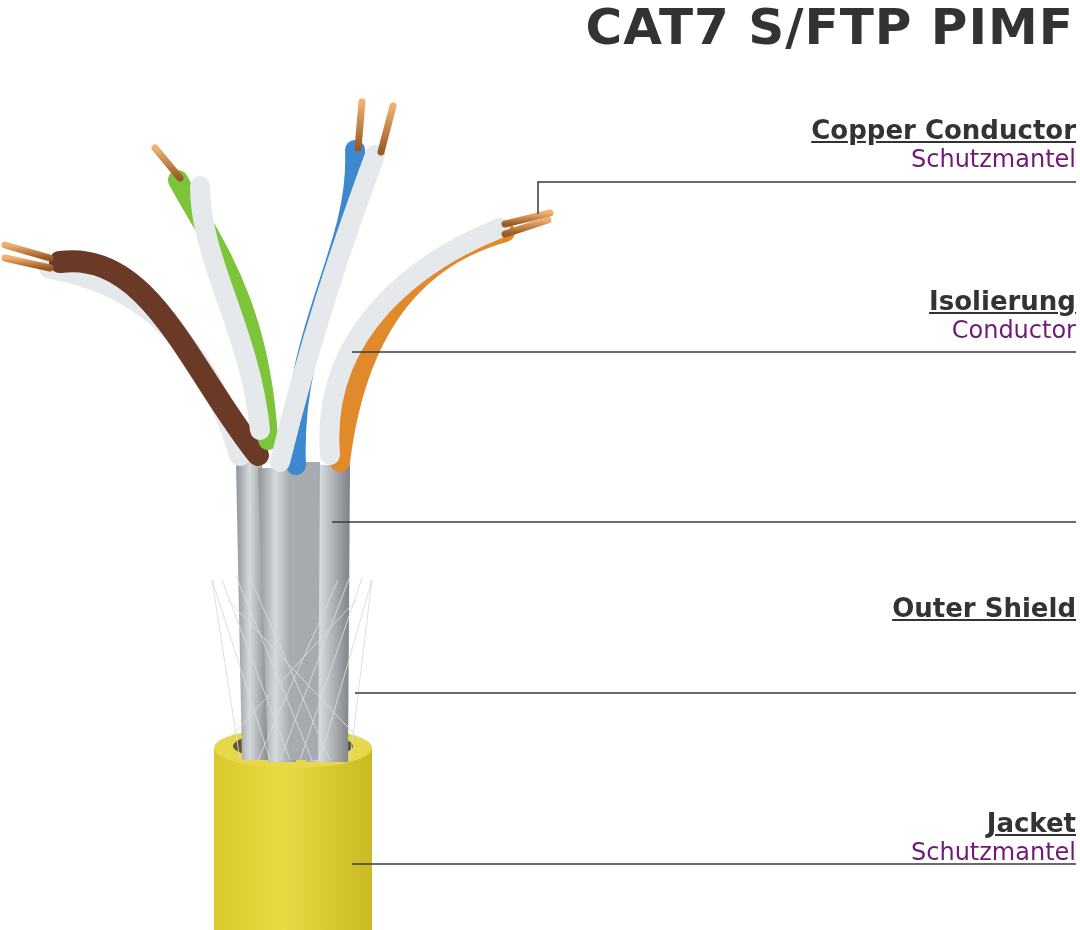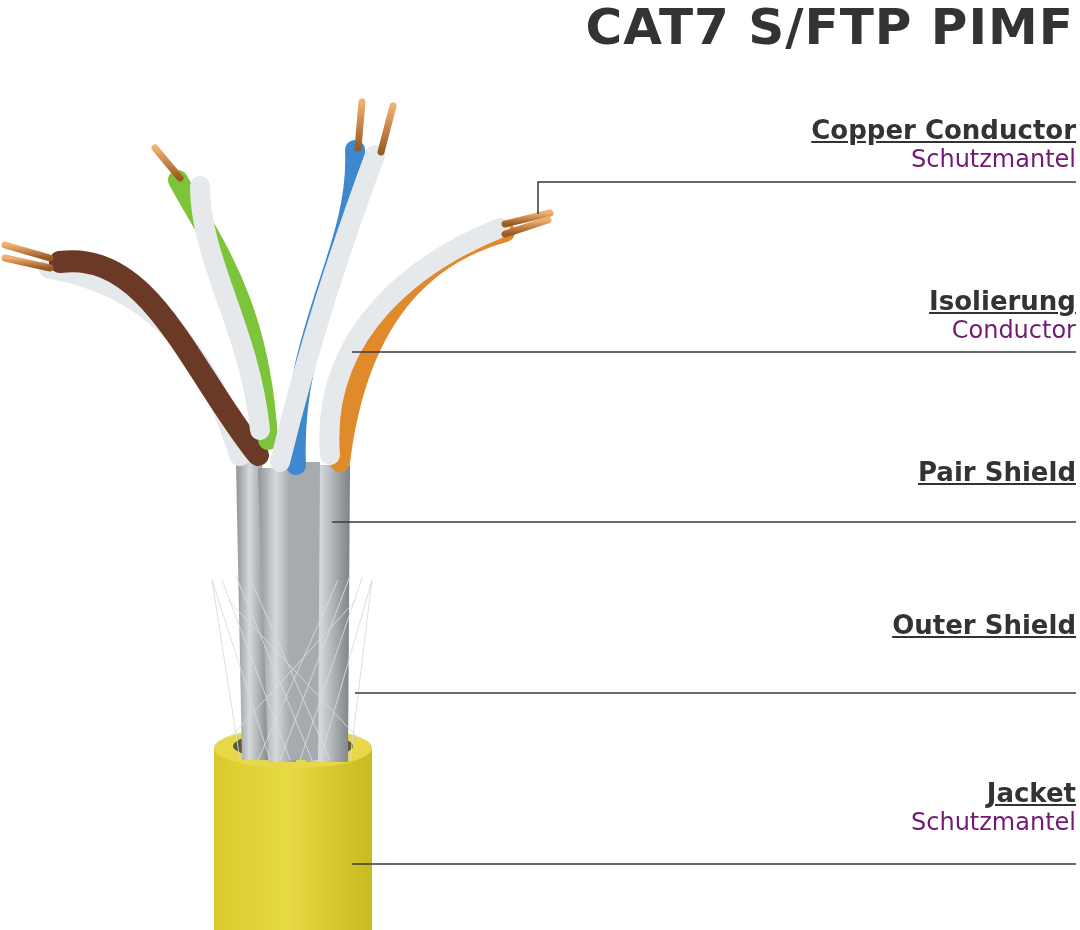--- a/index.html
+++ b/index.html
@@ -97,21 +97,20 @@
 
 <div class="label" style="top:114px;">
   <div class="en">Copper Conductor</div>
   <div class="de">Schutzmantel</div>
 </div>
 <div class="label" style="top:285px;">
   <div class="en">Isolierung</div>
   <div class="de">Conductor</div>
 </div>
 <div class="label" style="top:456px;">
-  <div class="en">Pair Shield</div>
 </div>
-<div class="label" style="top:609px;">
+<div class="label" style="top:592px;">
   <div class="en">Outer Shield</div>
 </div>
-<div class="label" style="top:777px;">
+<div class="label" style="top:807px;">
   <div class="en">Jacket</div>
   <div class="de">Schutzmantel</div>
 </div>
 
 </body></html>

